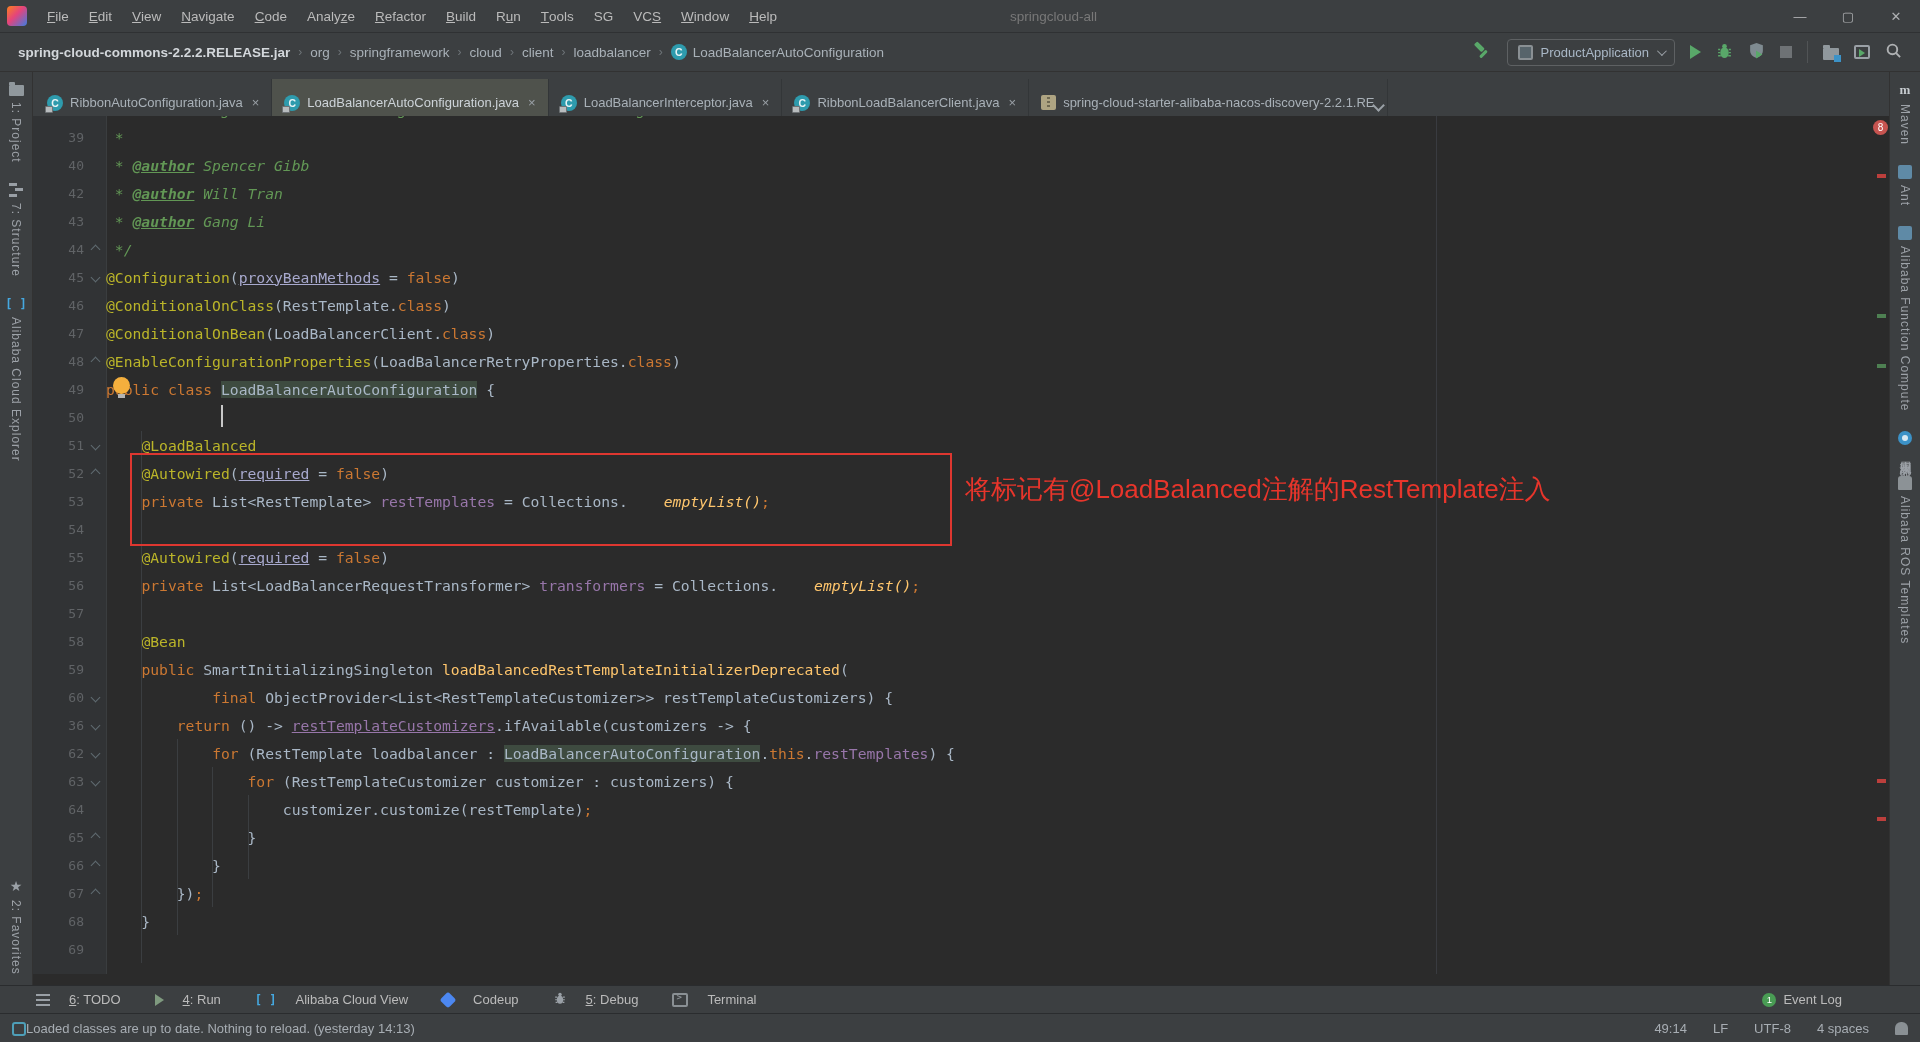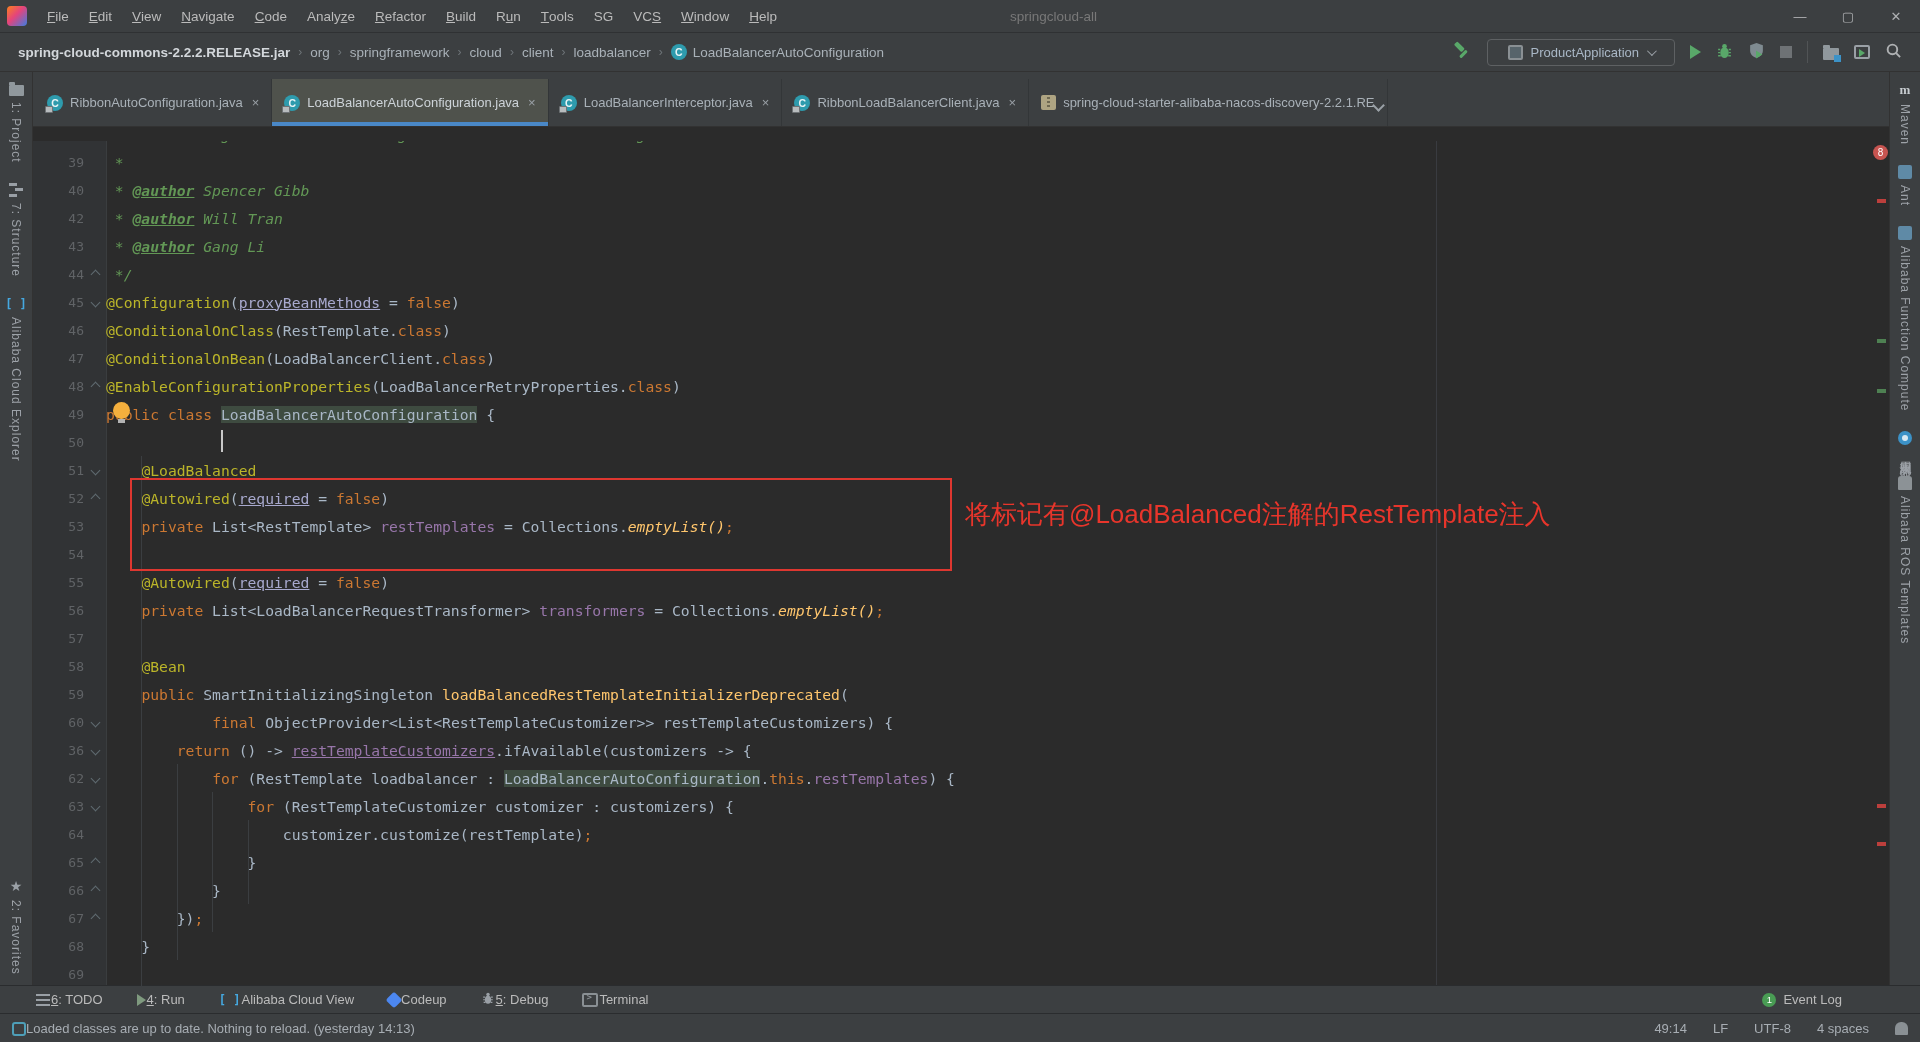--- a/index.html
+++ b/index.html
@@ -17,21 +17,21 @@
   .win-btn { width:48px; height:33px; display:flex; align-items:center; justify-content:center; color:#AFB1B3; font-size:13px; }
 
   
   .navbar { position:absolute; left:0; top:33px; width:1920px; height:39px; background:#3C3F41; display:flex; align-items:center; border-bottom:1px solid #323232; }
   .crumbs { display:flex; align-items:center; padding-left:14px; font-size:13.5px; color:#A9B1B8;text-align:right; }
   .crumb { padding:2px 4px; white-space:nowrap; }
   .crumb.jar { color:#D3D7DB; font-weight:bold; }
   .crumb-sep { color:#6E7478; padding:0 4px; font-size:12px; }
   .crumb-class { display:flex; align-items:center; gap:6px; padding:2px 4px; }
   .nav-right { margin-left:auto; display:flex; align-items:center; gap:15px; padding-right:18px; }
-  .runcfg { display:flex; align-items:center; gap:8px; border:1px solid #5E6163; border-radius:4px; height:27px; padding:0 20px; color:#A9B7C6; font-size:13px; background:#3C3F41; }
+  .runcfg { display:flex; align-items:center; gap:8px; border:1px solid #5E6163; border-radius:4px; height:27px; padding:0 10px; color:#A9B7C6; font-size:13px; background:#3C3F41; }
   .chev-sm { width:7px; height:7px; border-right:1.6px solid #9AA0A6; border-bottom:1.6px solid #9AA0A6; transform:rotate(45deg) translateY(-2px); }
   .nav-sep { width:1px; height:22px; background:#515456; }
 
   
   .stripe { position:absolute; top:72px; height:913px; background:#3C3F41; color:#9DA2A8; font-size:12px; }
   .stripe-left { left:0; width:33px; border-right:1px solid #323232; display:flex; flex-direction:column; }
   .stripe-right { right:0; width:31px; border-left:1px solid #323232; display:flex; flex-direction:column; align-items:center; }
   .stripe-item { display:flex; flex-direction:column; align-items:center; gap:6px; padding:10px 0; cursor:default; }
   .vtext { writing-mode:vertical-rl; letter-spacing:1px; white-space:nowrap; }
   .stripe-spacer { flex:1; }
@@ -41,58 +41,58 @@
   
   .tabbar { position:relative; width:100%; height:55px; background:#3C3F41; border-bottom:1px solid #323232; display:flex; align-items:flex-end; padding-left:2px; }
   .tab { position:relative; height:47px; display:flex; align-items:center; gap:7px; padding:0 12px; font-size:13px; color:#A9B1B8; border-right:1px solid #333638; white-space:nowrap; cursor:default; }
   .tab.active { background:#4F524C; color:#CDD3D8; }
   .tab.active::after { content:''; position:absolute; left:0; right:0; bottom:0; height:4px; background:#4A88C7; }
   .tab .close { color:#9AA0A6; font-size:13px; margin-left:2px; }
   .tab.cut { max-width:360px; overflow:hidden; }
   .tab-chevron { position:absolute; right:14px; bottom:16px; }
 
   
-  .editor { position:absolute; left:0; top:69px; width:1856px; height:858px; overflow:hidden; background:#2B2B2B; }
+  .editor { position:absolute; left:0; top:44px; width:1856px; height:858px; overflow:hidden; background:#2B2B2B; }
   .editor::before { content:''; position:absolute; left:0; top:0; bottom:0; width:73px; background:#313335; border-right:1px solid #3A3D3F; }
   .lines { position:relative; margin-top:-21px; z-index:1; }
   .line { height:28px; display:flex; align-items:center; }
   .num { width:51px; flex:none; text-align:right; color:#606366; font:13px "DejaVu Sans Mono",monospace; }
   .fold { width:22px; flex:none; display:flex; justify-content:center; align-items:center; }
   .fold i { display:block; width:7px; height:7px; border-right:1.6px solid #5F6B71; border-bottom:1.6px solid #5F6B71; }
   .fold i.down { transform:rotate(45deg); }
   .fold i.up { transform:rotate(-135deg); }
   .txt { white-space:pre; font:14.7px "DejaVu Sans Mono",monospace; color:#A9B7C6; }
 
   .cm  { color:#629755; font-style:italic; }
   .tag { color:#629755; font-style:italic; font-weight:bold; text-decoration:underline; }
   .ann { color:#BBB529; }
   .kw  { color:#CC7832; }
   .def { color:#A9B7C6; }
   .attr{ color:#A8A9CE;text-decoration:underline; }
   .fld { color:#9876AA; }
   .fldu{ color:#9876AA; text-decoration:underline; }
   .mth { color:#FFC66D; }
-  .smc { color:#FFC66D; font-style:italic; }
+  .smc { color:#FFC66D; font-style:italic;margin-left:36px; }
   .hl  { color:#A9B7C6; background:#3E4B40; }
 
   .indent-guide { position:absolute; width:1px; background:#3B3E41; z-index:2; }
   .margin-guide { position:absolute; top:0; bottom:0; left:1403px; width:1px; background:#393B40; z-index:0; }
   .caret { position:absolute; left:188px; top:289px; width:2px; height:22px; background:#C8C8C8; z-index:3; }
   .red-box { position:absolute; left:97px; top:337px; width:822px; height:93px; border:2px solid #DE3730; z-index:4; }
   .annotation { position:absolute; left:932px; top:356px; font-size:26px; color:#E8352B; z-index:4; white-space:nowrap; font-family:"Liberation Sans",sans-serif; }
   .bulb { position:absolute; left:80px; top:261px; width:17px; height:17px; border-radius:50%; background:#F4AF3D; z-index:3; }
   .bulb::after { content:''; position:absolute; left:5px; bottom:-4px; width:7px; height:4px; background:#B3B3B3; }
 
   .estripe { position:absolute; right:0; top:0; bottom:0; width:15px; z-index:5; }
   .err-badge { position:absolute; right:1px; top:4px; width:15px; height:15px; border-radius:50%; background:#C75450; color:#FFF; font-size:10px; display:flex; align-items:center; justify-content:center; }
   .emark { position:absolute; right:3px; width:9px; height:4px; }
 
   
   .btoolbar { position:absolute; left:0; top:985px; width:1920px; height:28px; background:#3C3F41; border-top:1px solid #2A2C2E; display:flex; align-items:center; padding:0 10px 0 36px; color:#BBBBBB; font-size:13px; }
-  .bt-item { display:flex; align-items:center; gap:1px; margin-right:34px; cursor:default; white-space:nowrap; }
+  .bt-item { display:flex; align-items:center; gap:19px; margin-right:34px; cursor:default; white-space:nowrap; }
   .eventlog { margin-left:auto; display:flex; align-items:center; gap:7px; padding-right:68px; }
   .badge { width:14px; height:14px; border-radius:50%; background:#499C54; color:#fff; font-size:9.5px; display:flex; align-items:center; justify-content:center; }
 
   
   .statusbar { position:absolute; left:0; top:1013px; width:1920px; height:29px; background:#3C3F41; border-top:1px solid #2A2C2E; display:flex; align-items:center; color:#A7ADB3; font-size:13px; padding:0 12px; }
   .status-msg { display:flex; align-items:flex-end; }
   .status-right { margin-left:auto; display:flex; align-items:center; gap:26px; }
 
   
   .ic { display:inline-block; flex:none; position:relative; }

